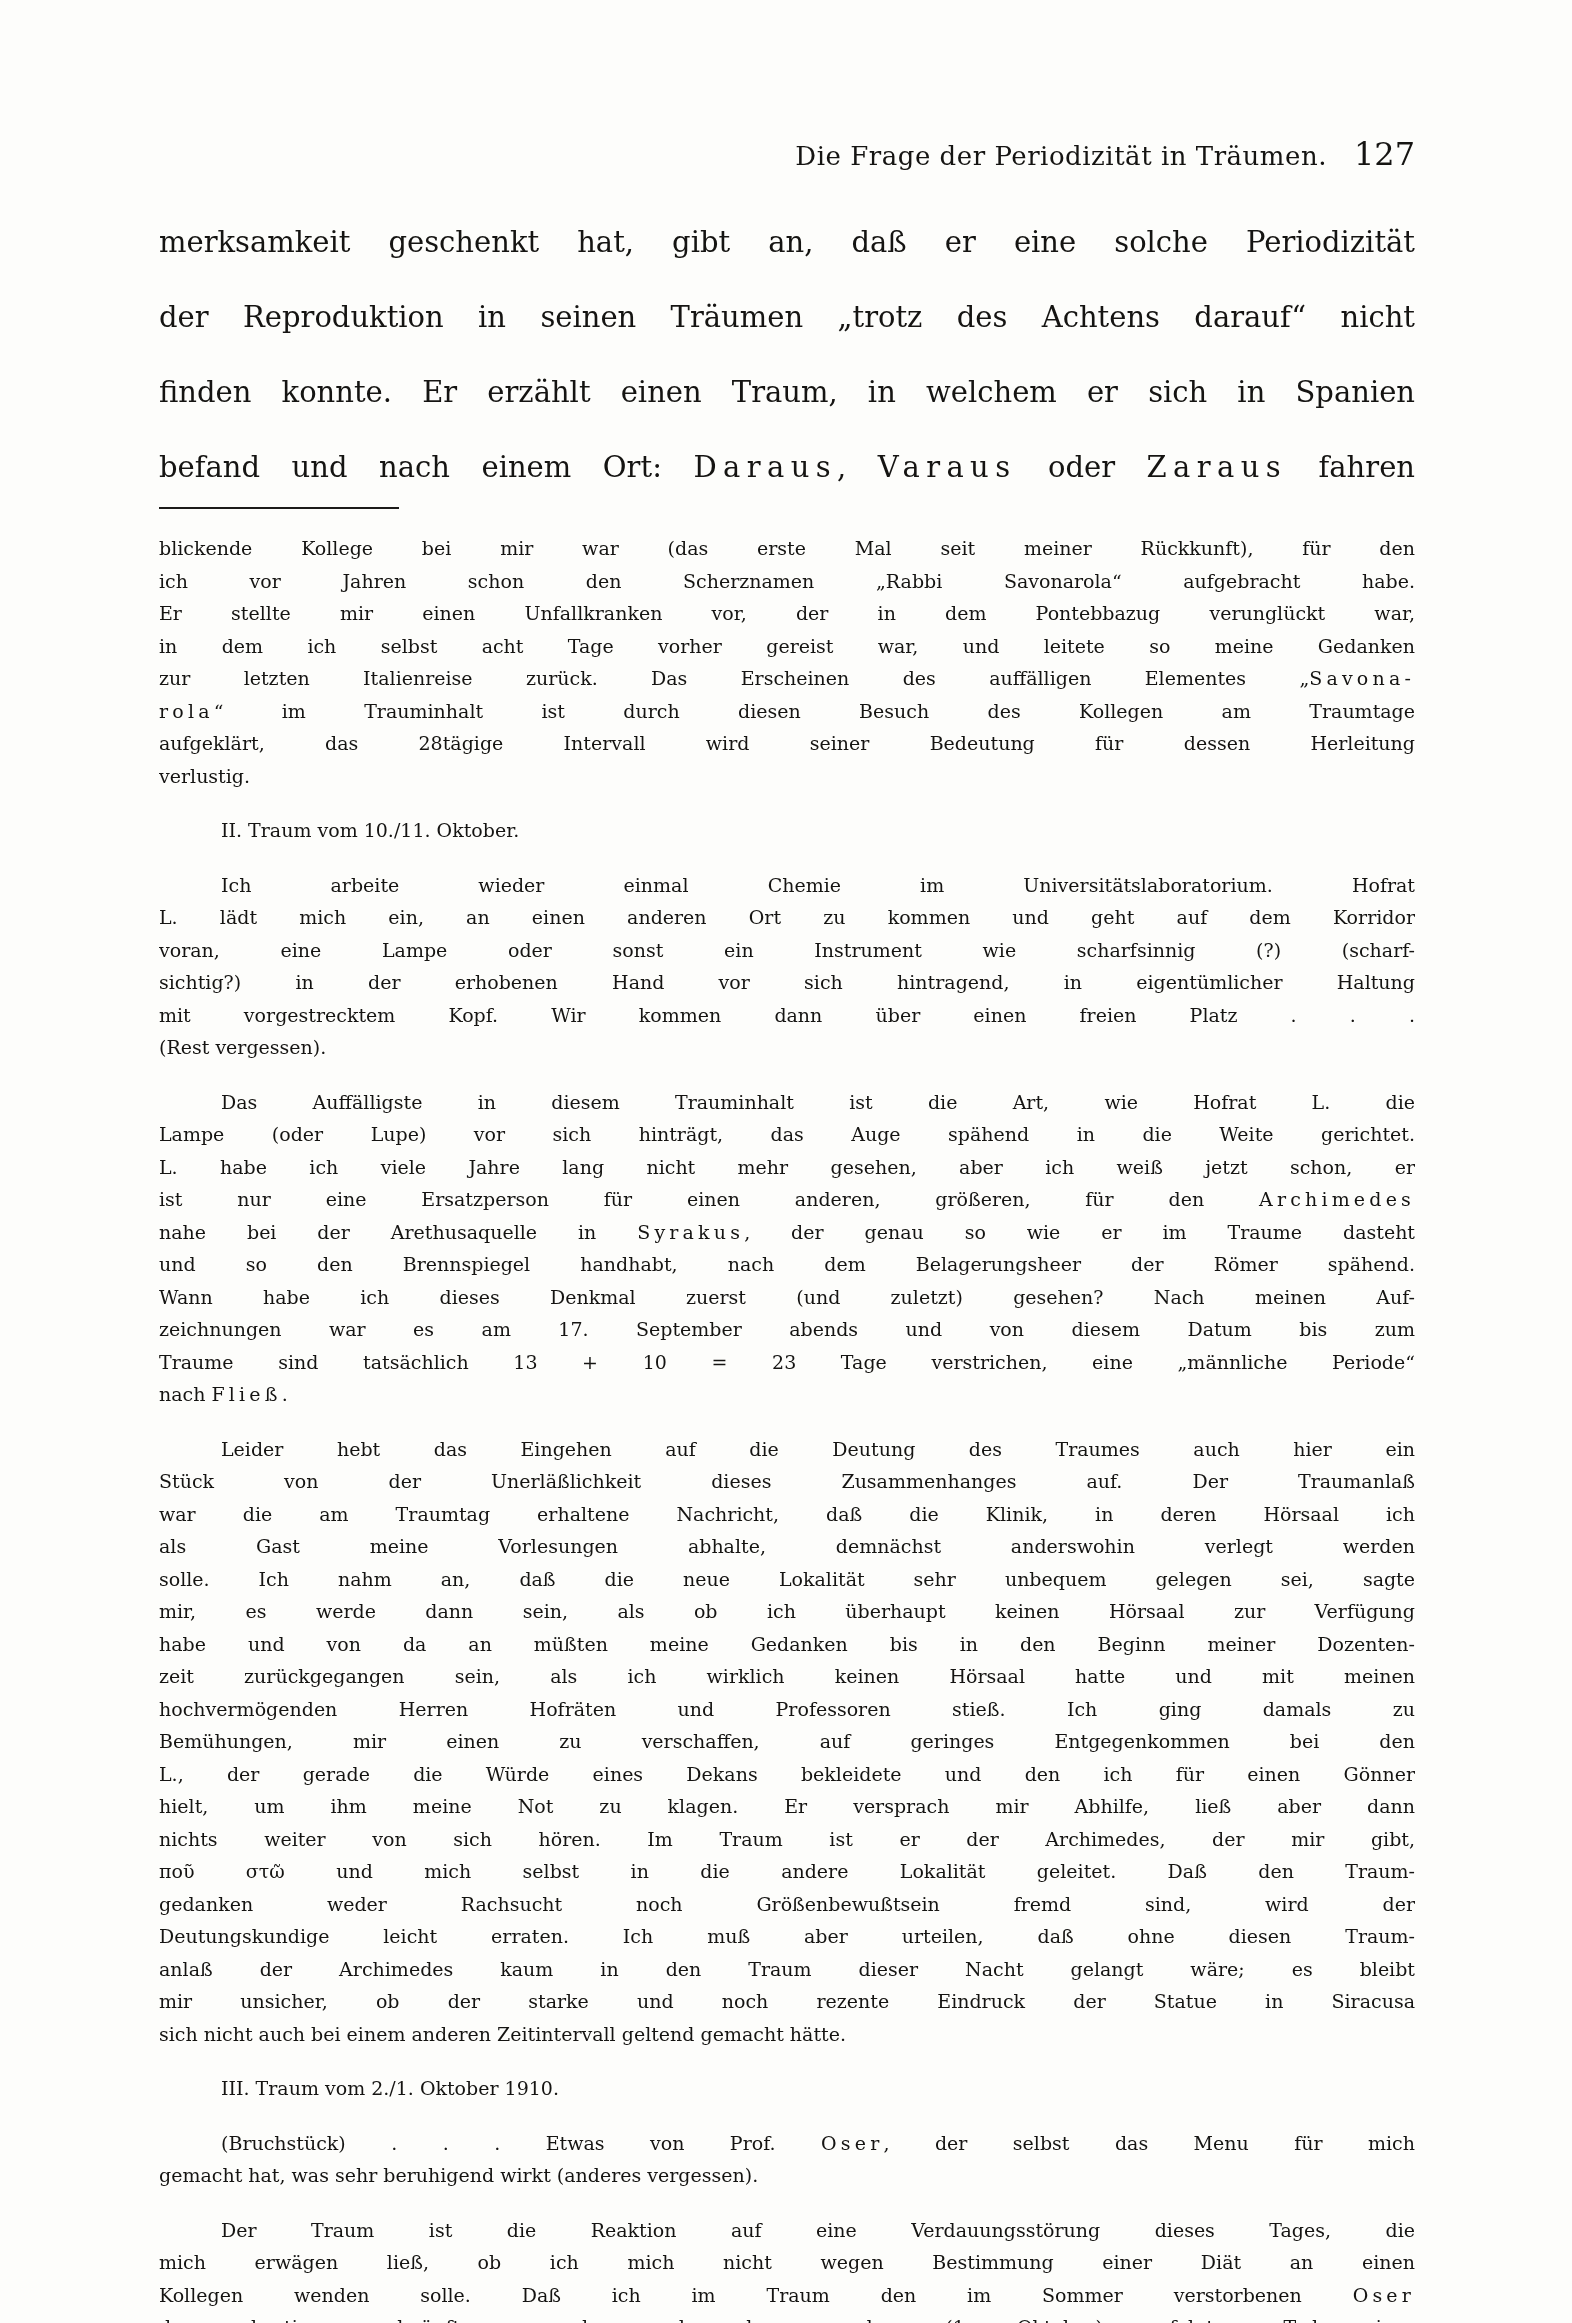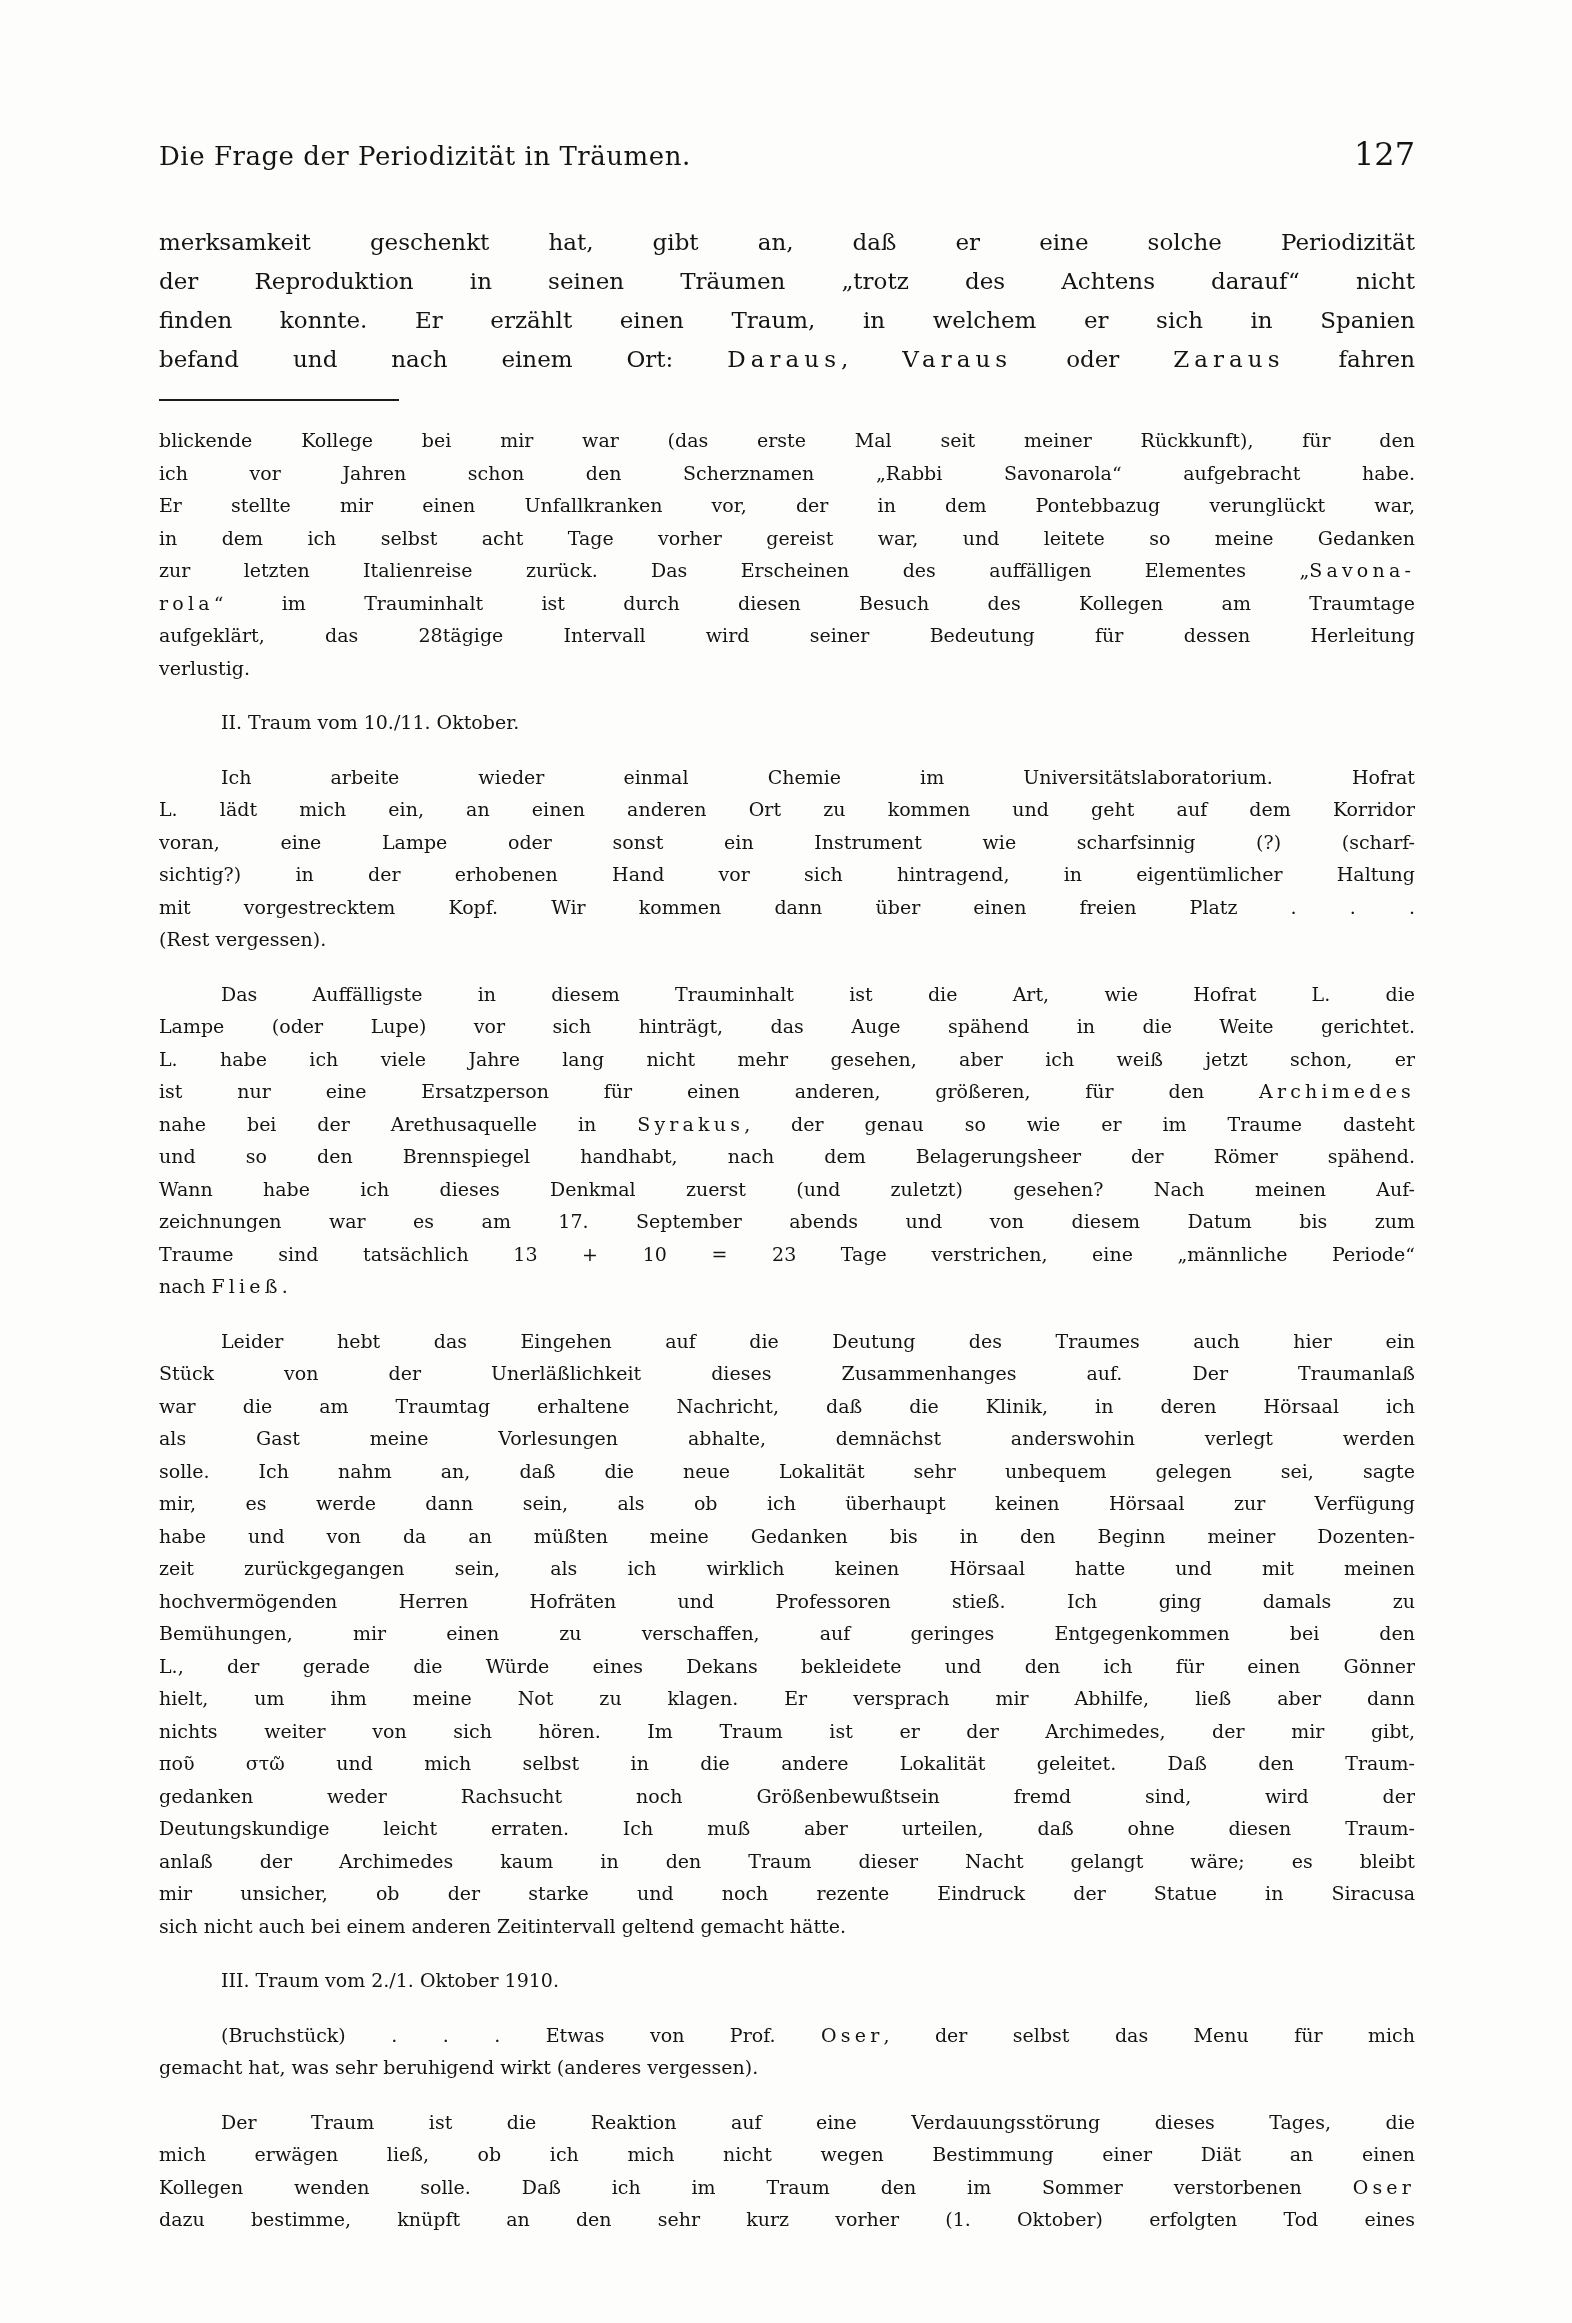--- a/index.html
+++ b/index.html
@@ -21,22 +21,22 @@
   }
   
   .pagehead {
     position: relative;
     height: 43px;
     margin-bottom: 39px;
   }
   .head-title {
     position: absolute;
     left: 0;
-    right: 76px;
-    text-align: left;
+    right: 88px;
+    text-align: right;
     font-size: 26px;
     letter-spacing: 0.02em;
     white-space: nowrap;
   }
   .page-num {
     position: absolute;
     right: 0;
     top: -5.6px;
     font-size: 32px;
   }
@@ -46,24 +46,25 @@
   }
   .line.j {
     text-align: justify;
     text-align-last: justify;
   }
   .line.nj {
     text-align: left;
     text-align-last: left;
   }
   .maintext .line {
-    font-size: 23px;
+    font-size: 29px;
     line-height: 39px;
     height: 39px;
     overflow: hidden;
+    margin-top: 36px;
   }
   .footnote .line {
     font-size: 19px;
     line-height: 32.5px;
     height: 32.5px;
     overflow: hidden;
   }
   .footnote .line.i { text-indent: 62px; margin-top: 22px; }
   .sp { letter-spacing: 0.22em; }
   .footnote-rule {

